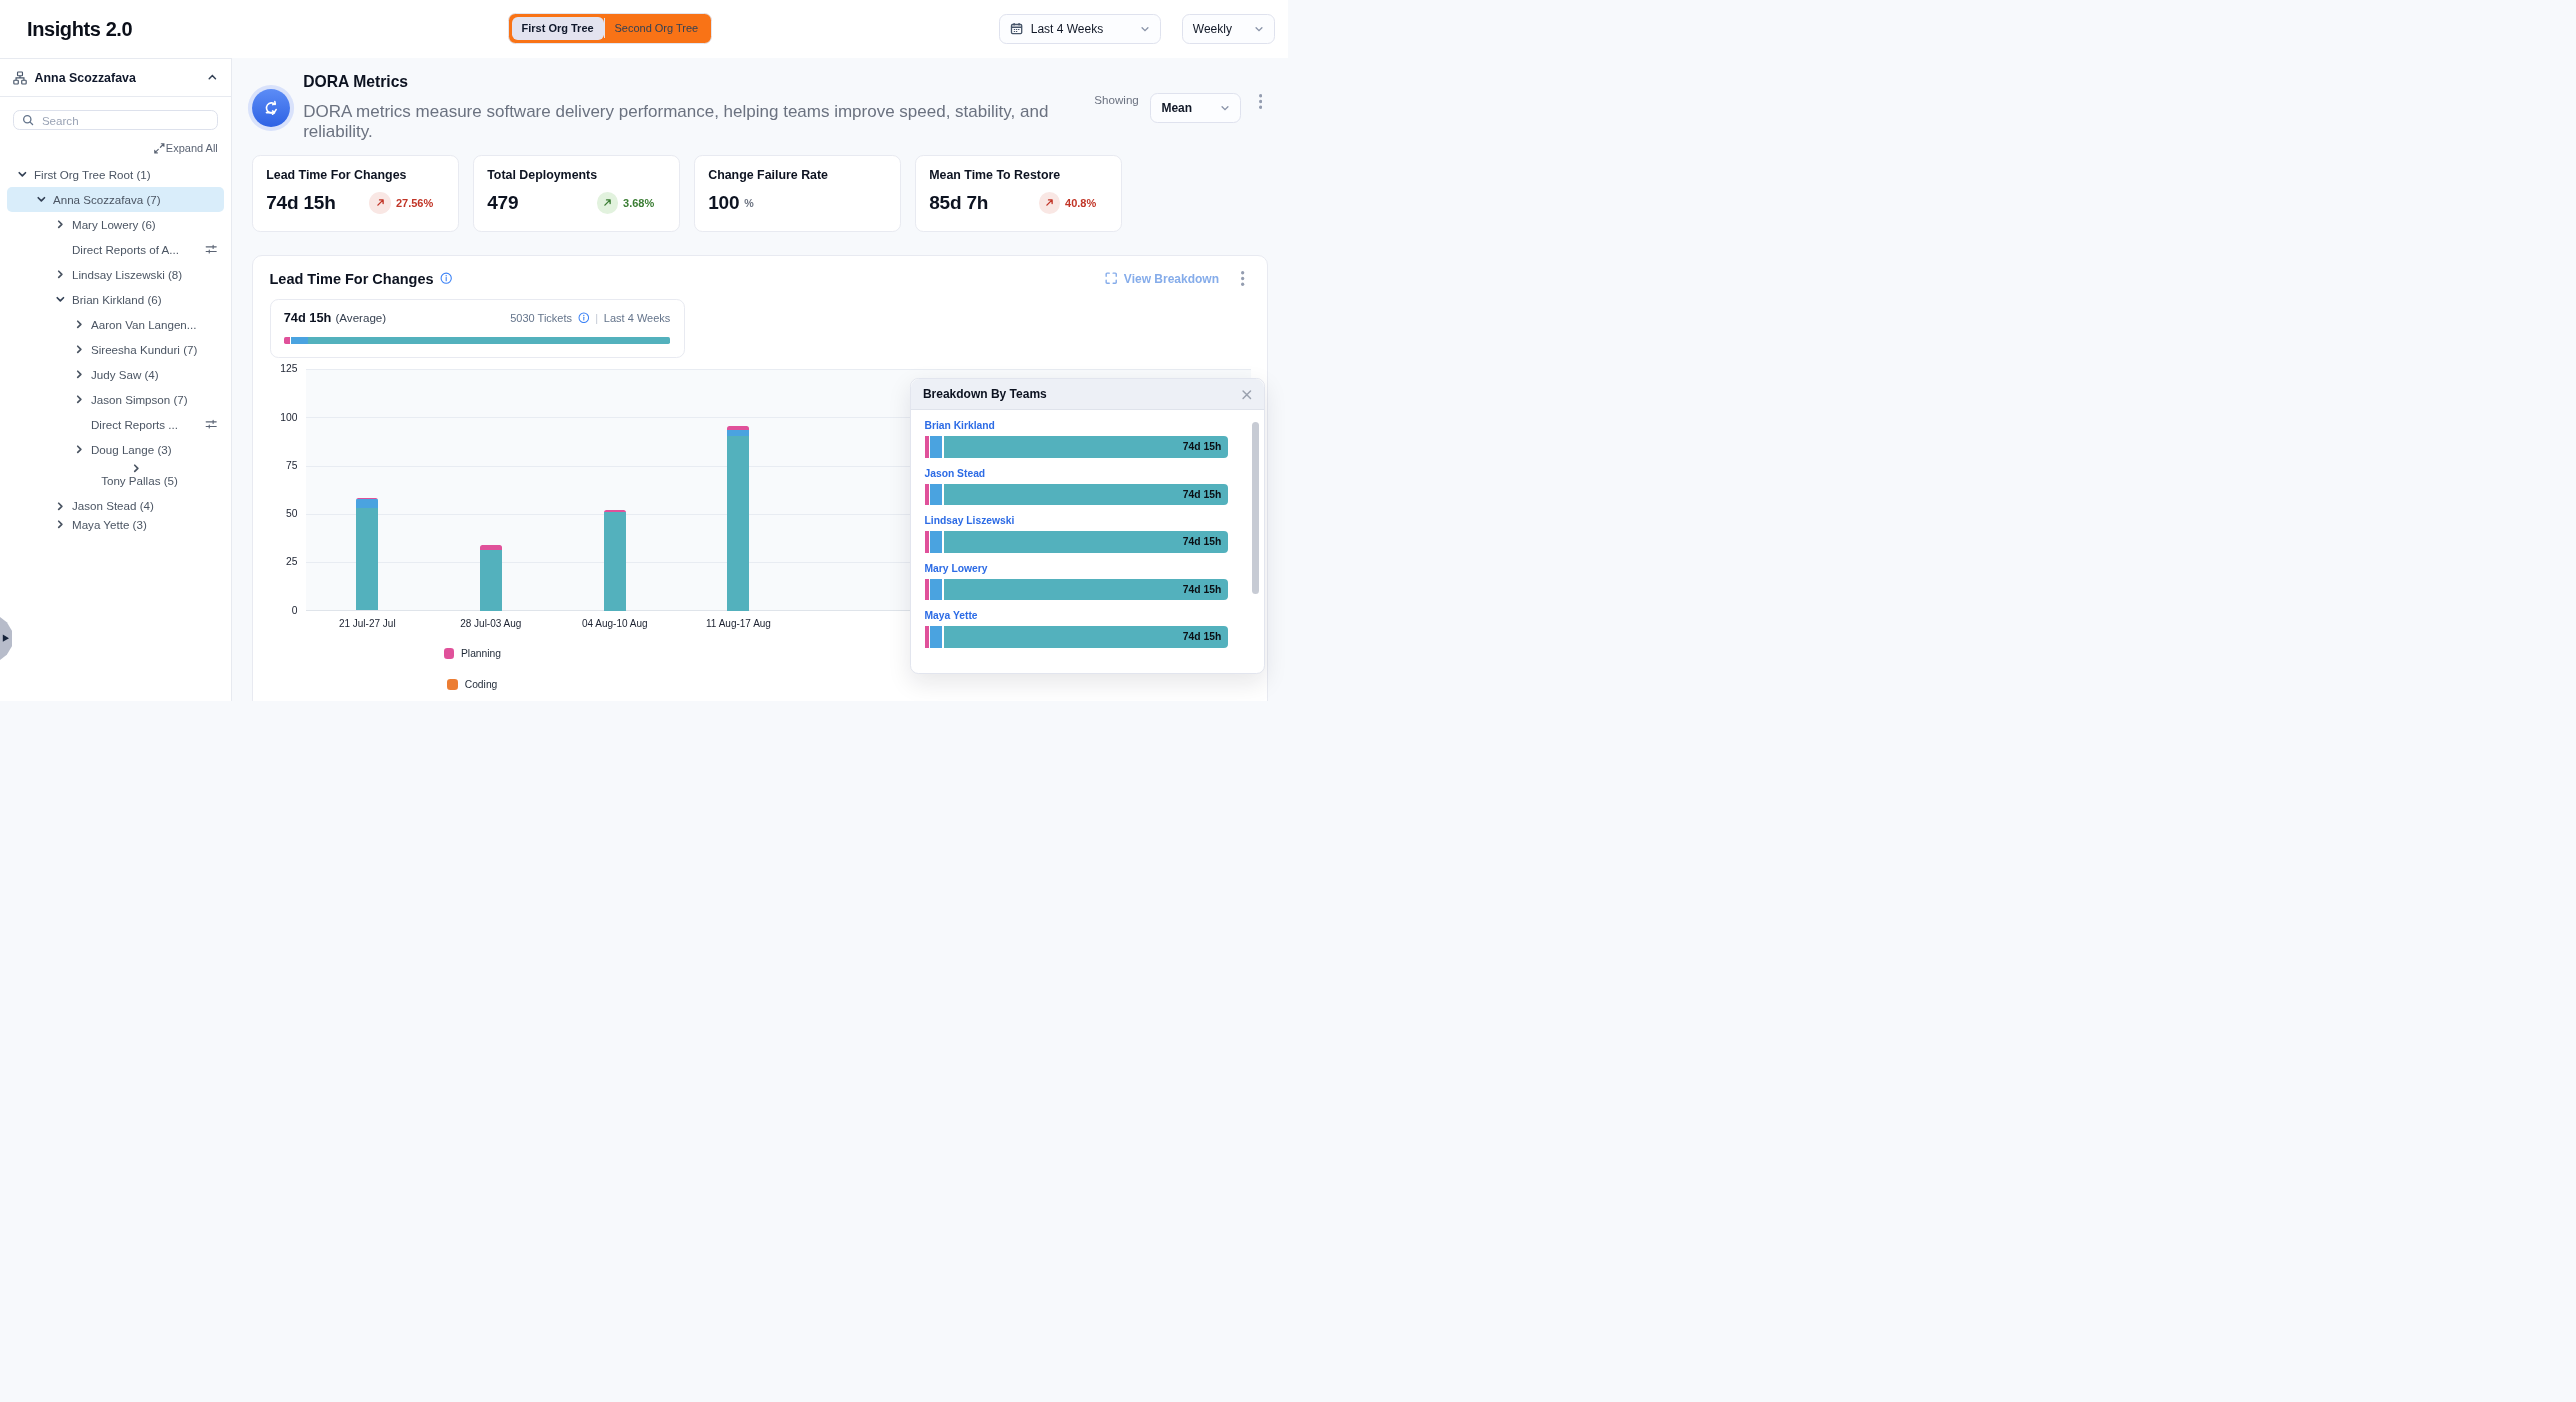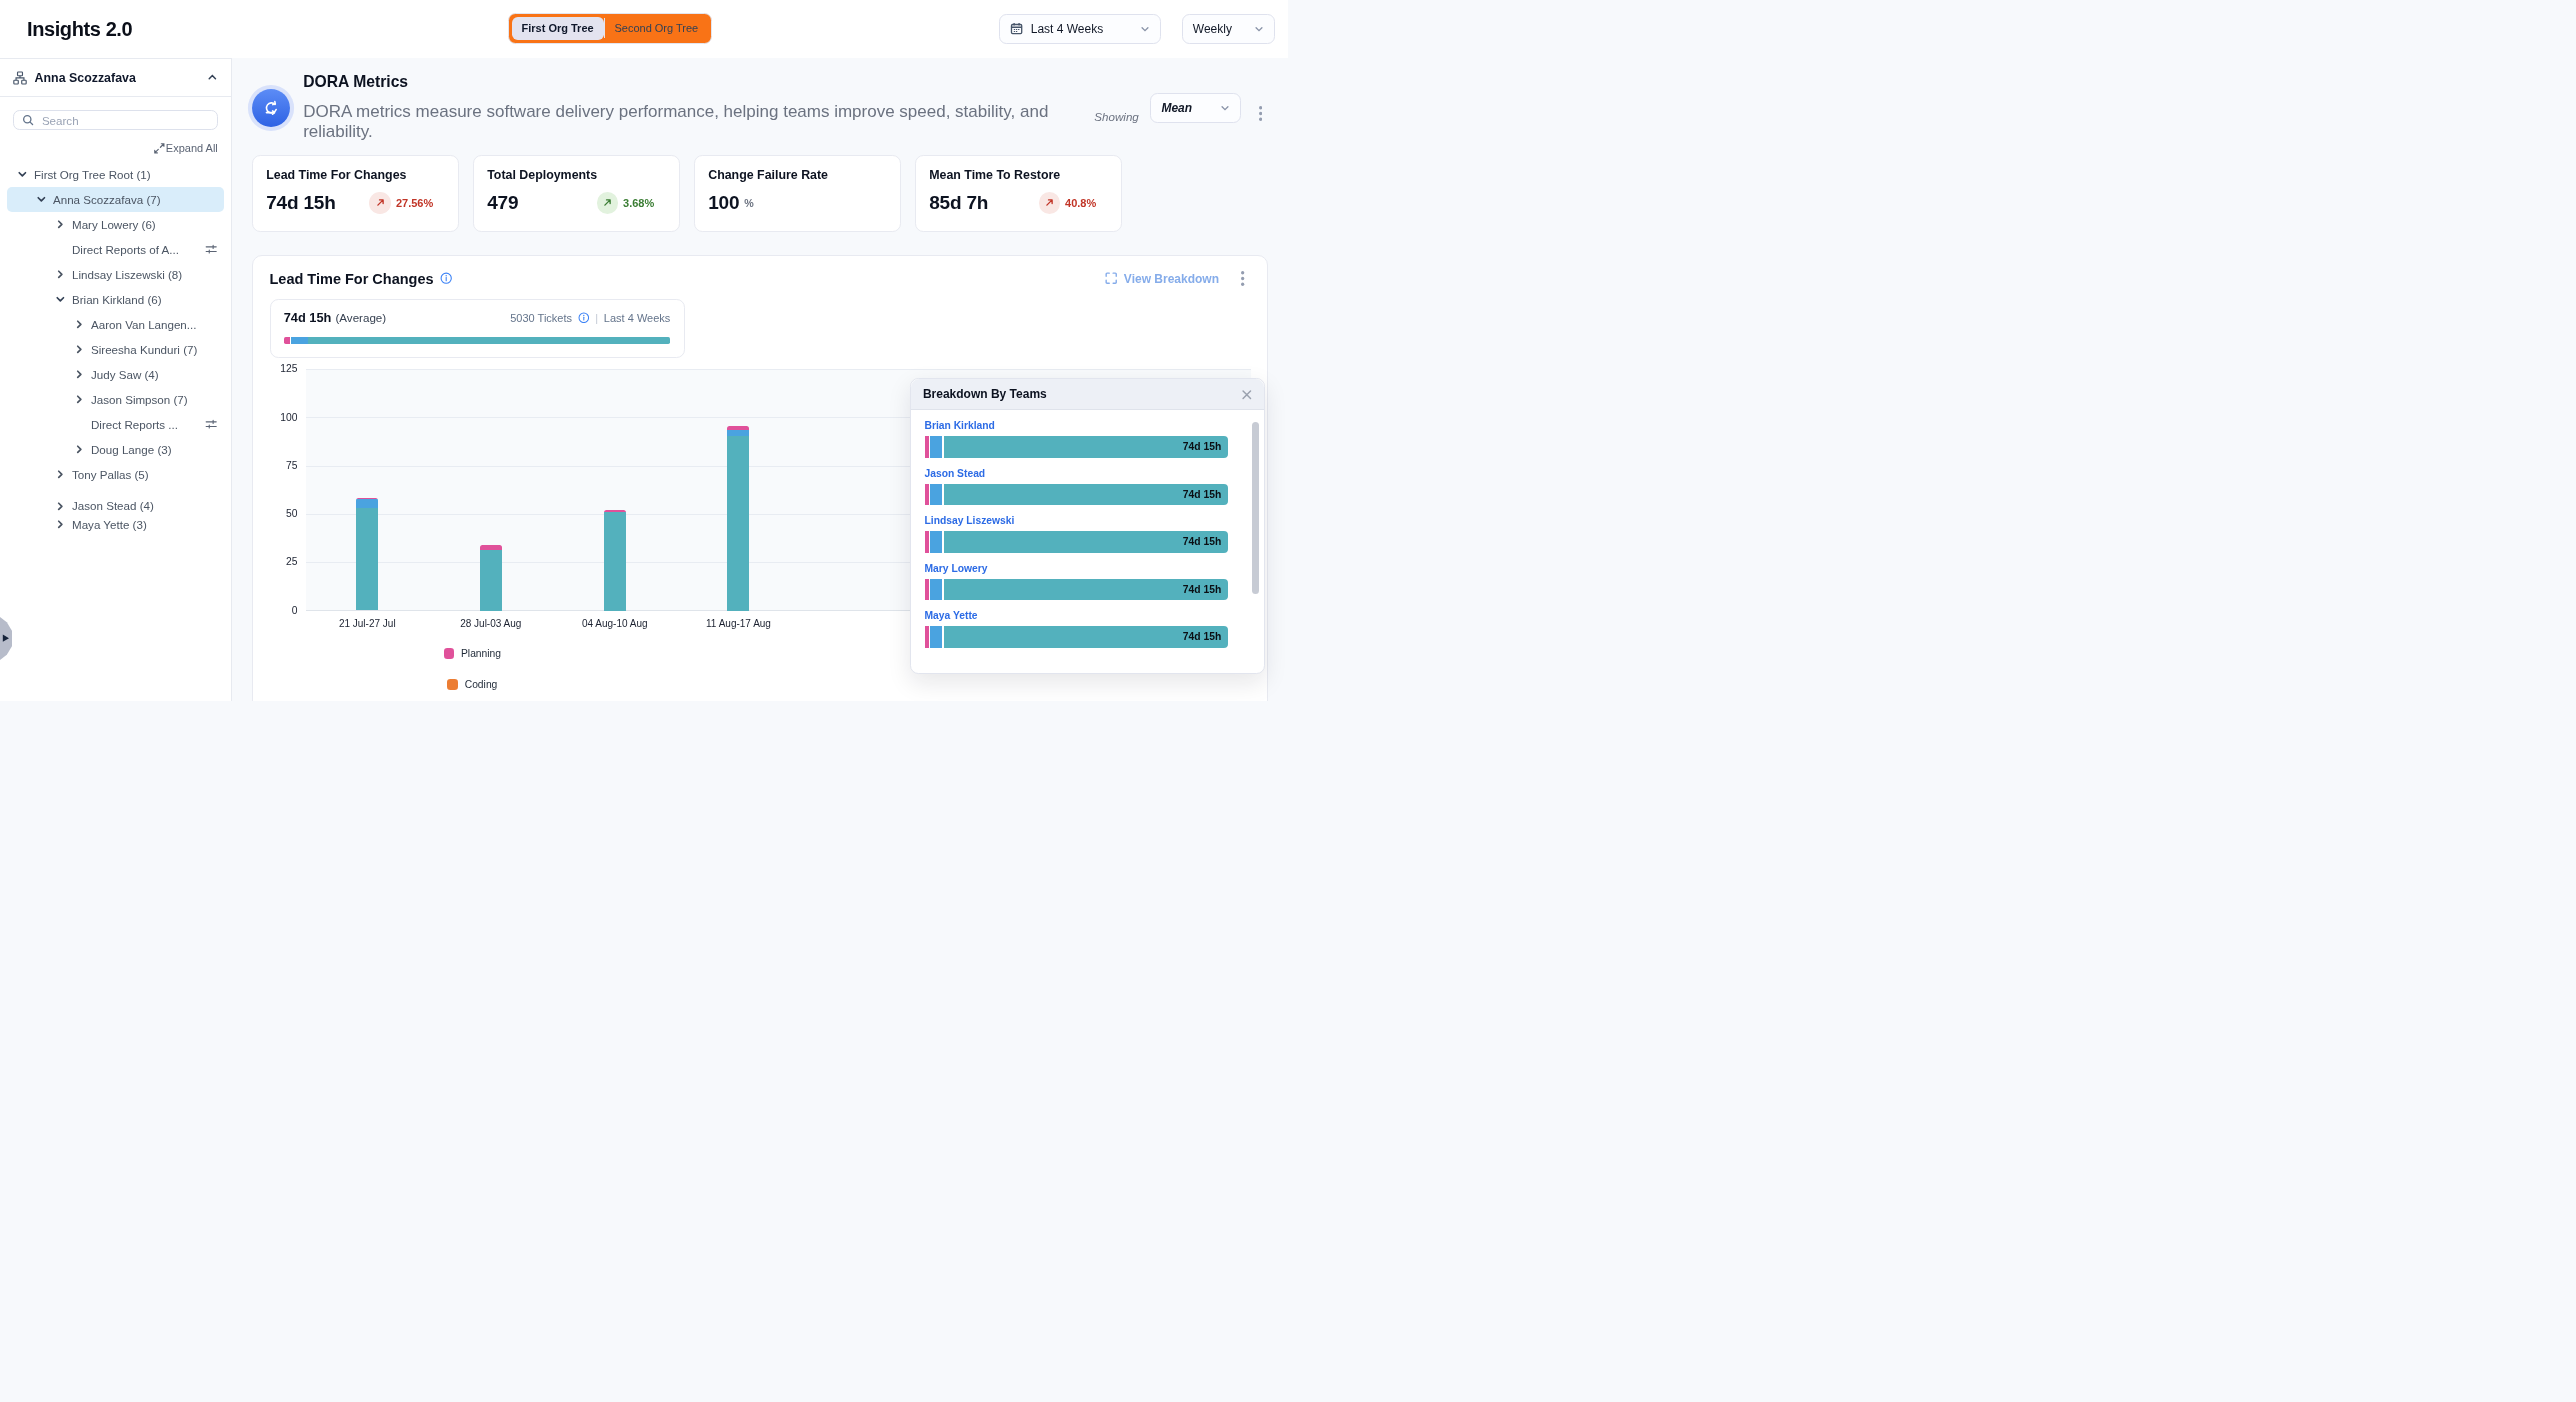--- a/index.html
+++ b/index.html
@@ -48,21 +48,21 @@
   .tab.active { color:#0f172a; font-weight:700; }
   .tab.active::after { content:""; position:absolute; left:-6.6px; right:-6.6px; bottom:0; height:2.5px; background:#3b82f6; border-radius:2.5px 2.5px 0 0; }
 
   
   .dora { background:#f7f9fc; padding:15px 20px 13.2px; }
   .dora-head { display:flex; align-items:center; }
   .dora-ic { width:38px; height:38px; border-radius:50%; background:linear-gradient(180deg,#5c8cf6,#2e62e4); box-shadow:0 0 0 4.1px #d9e2fb; display:flex; align-items:center; justify-content:center; flex:none; }
   .dora-txt { margin-left:13.2px; }
   .dora-title { font-size:15.7px; font-weight:800; color:#0c1220; }
   .dora-sub { font-size:17px; color:#6b7280; margin-top:11px; }
-  .dora-right { margin-left:auto; display:flex; align-items:flex-end; gap:11.6px;font-style:italic; }
+  .dora-right { margin-left:auto; display:flex; align-items:flex-start; gap:11.6px; }
   .showing-lbl { font-size:11.6px; color:#6b7280; }
   .sel-showing { width:91px; height:30px; font-weight:600; }
   .kebab { width:15px; height:18px; display:flex; align-items:center; justify-content:center; cursor:pointer; }
 
   .cards { display:flex; gap:14px; margin-top:13.2px; }
   .mcard { width:207px; height:77px; background:#fff; border:0.8px solid #e8eaf1; border-radius:8.3px; padding:11.6px 13.2px; }
   .mcard .ttl { font-size:12.4px; font-weight:700; color:#0d1321; white-space:nowrap; }
   .mcard .vrow { display:flex; align-items:center; margin-top:10px; }
   .mcard .val { font-size:19px; font-weight:800; color:#0d1321; letter-spacing:-0.2px; }
   .mcard .unit { font-size:10.7px; font-weight:600; color:#6b7280; margin-left:5px; }
@@ -292,21 +292,21 @@
   </div>
         <div class="tree-row" style="padding-left: 67px;">
     <span class="chev">
             <svg width="10.7" height="10.7" viewBox="0 0 12 12" fill="none" stroke="#4b5563" stroke-width="1.9" stroke-linecap="round" stroke-linejoin="round">
               <path d="M4.2 2.5L7.7 6l-3.5 3.5"></path>
             </svg>
           </span>
     <span class="lbl">Doug Lange (3)</span>
 
   </div>
-        <div class="tree-row" style="padding-left: 48px;">
+        <div class="tree-row" style="padding-left: 48px; flex-direction: column;">
     <span class="chev">
             <svg width="10.7" height="10.7" viewBox="0 0 12 12" fill="none" stroke="#4b5563" stroke-width="1.9" stroke-linecap="round" stroke-linejoin="round">
               <path d="M4.2 2.5L7.7 6l-3.5 3.5"></path>
             </svg>
           </span>
     <span class="lbl">Tony Pallas (5)</span>
 
   </div>
         <div class="tree-row" style="padding-left: 48px; align-items: flex-end;">
     <span class="chev">

